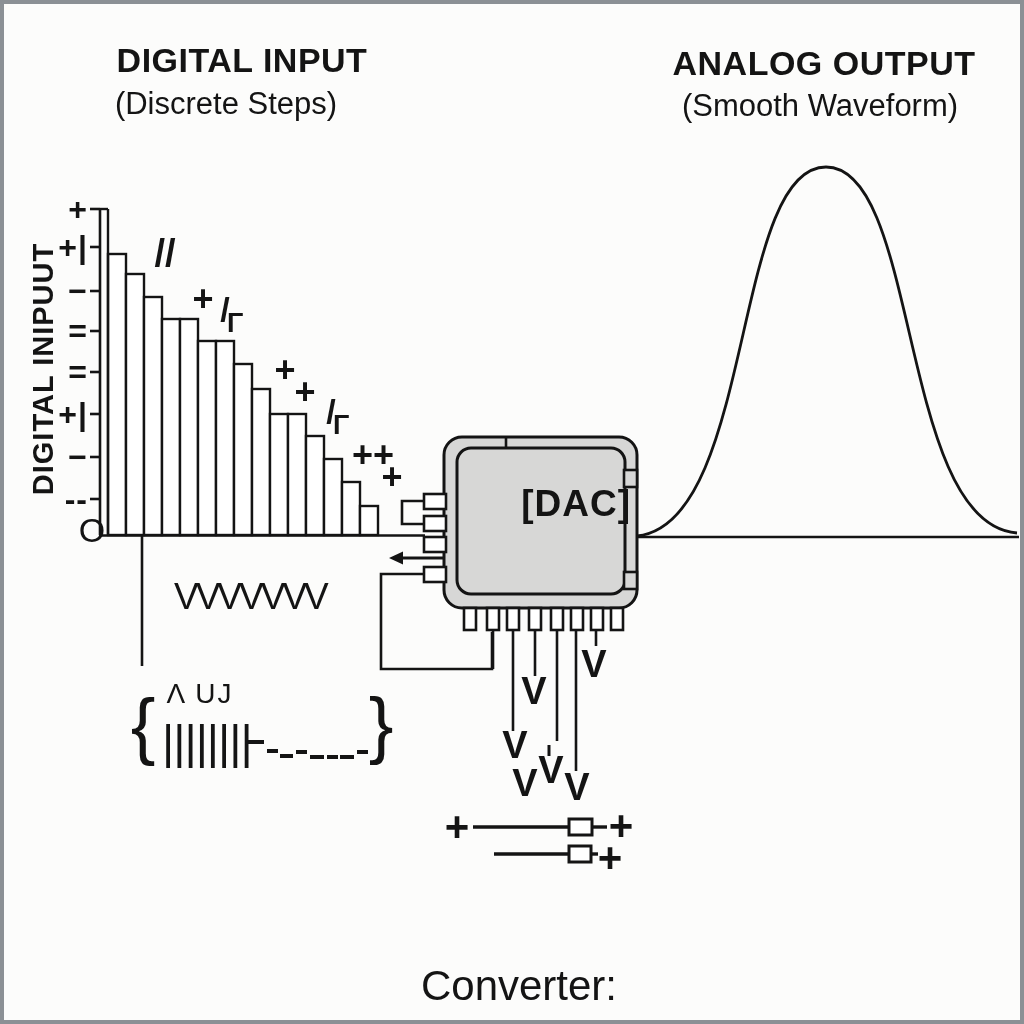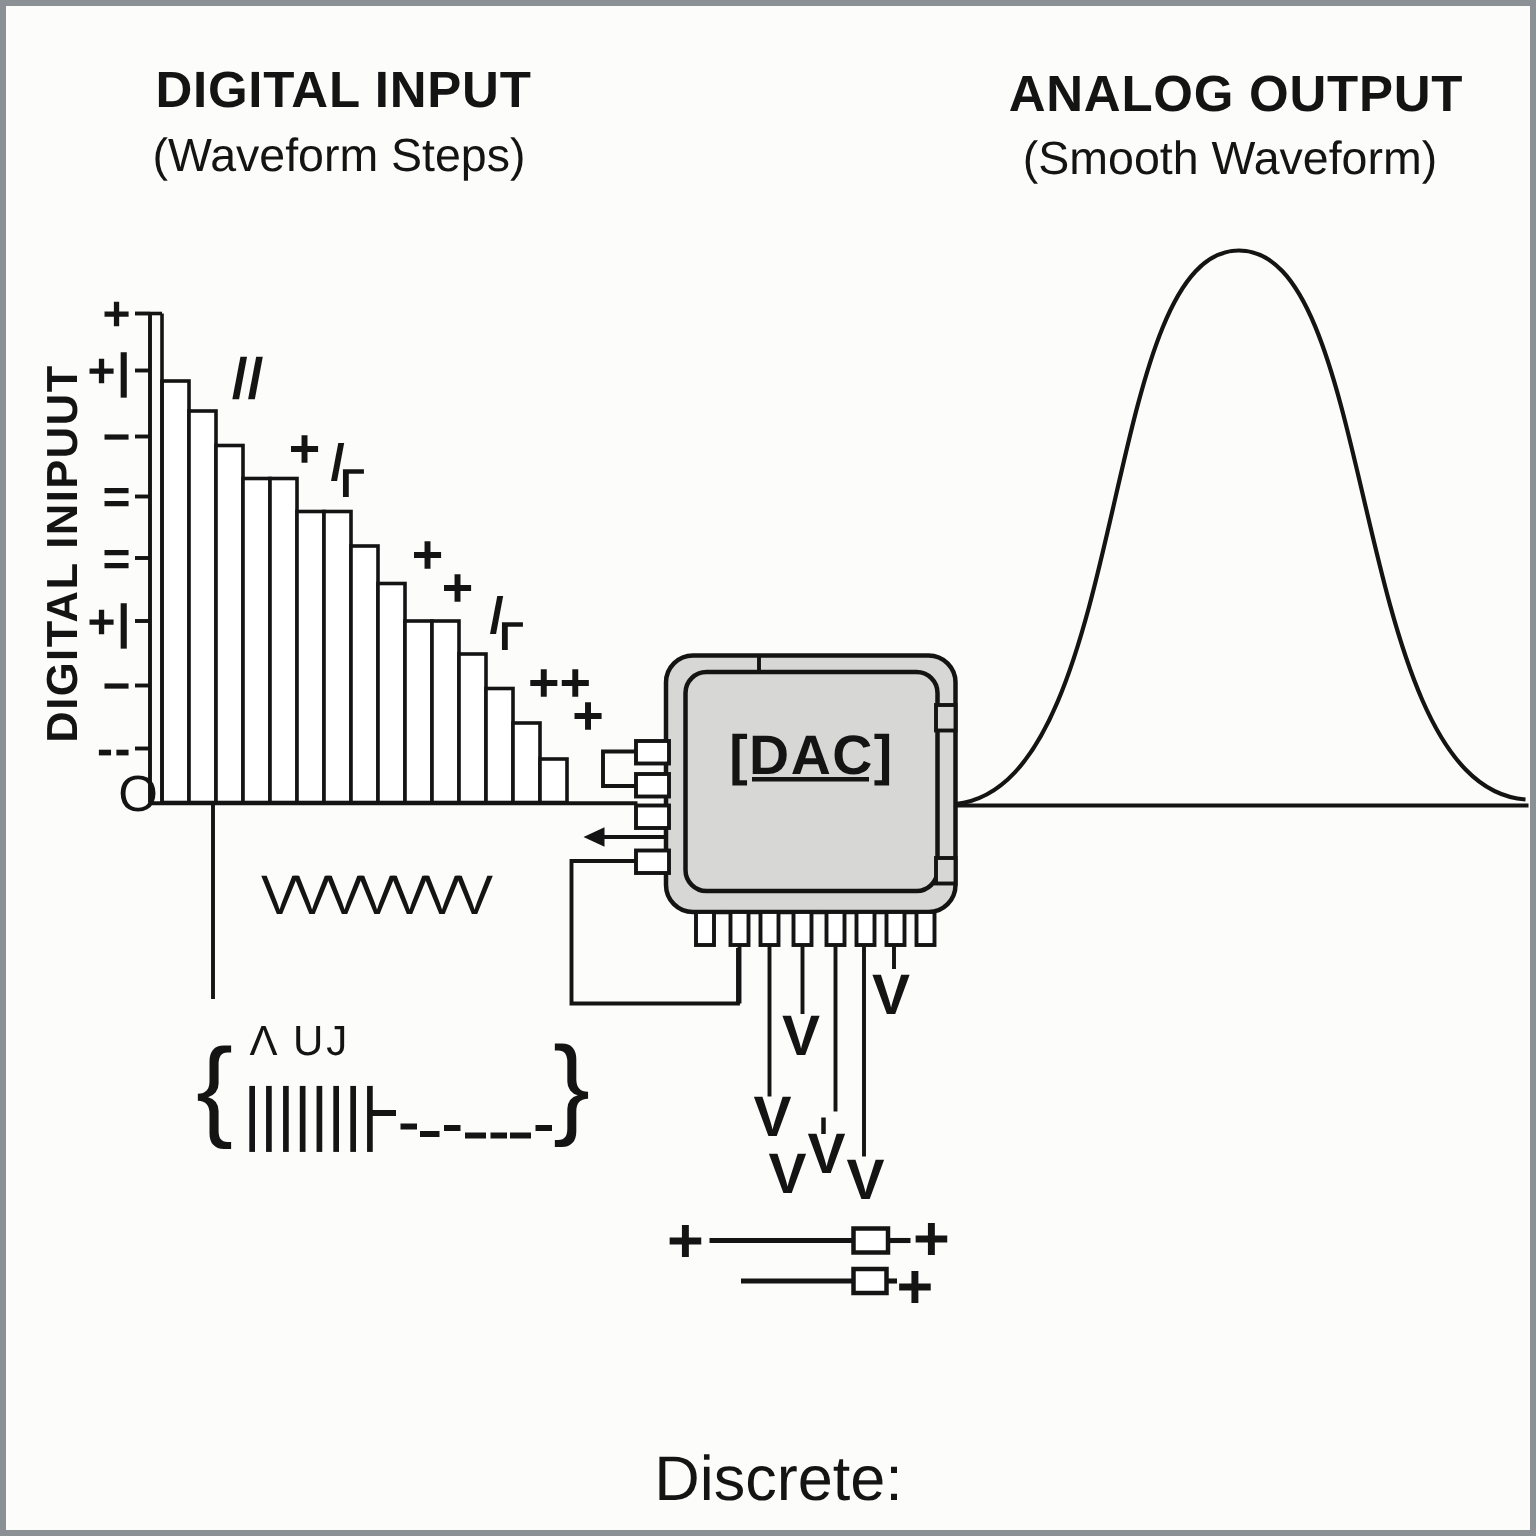--- a/index.html
+++ b/index.html
@@ -8,21 +8,21 @@
     background:#fcfcfb;border:4px solid #8b9095;box-sizing:border-box;
     font-family:"Liberation Sans", sans-serif;color:#141414;
   }
   #diagram-svg{position:absolute;left:0;top:0;width:1016px;height:1016px;}
   .abs{position:absolute;white-space:nowrap;}
   .ctr{transform:translate(-50%,-50%);}
   .title{font-weight:bold;font-size:34px;letter-spacing:.5px;text-align:center;}
   .subtitle{font-weight:400;font-size:31px;text-align:center;}
   .yaxis-label{font-weight:bold;font-size:29px;letter-spacing:1px;
     transform:translate(-50%,-50%) rotate(-90deg);}
-  .chip-label{font-weight:bold;font-size:37px;text-align:center;letter-spacing:1px;text-decoration:underline;}
+  .chip-label{font-weight:bold;font-size:37px;text-align:right;letter-spacing:1px;}
   .chip-line{font-weight:600;font-size:27px;text-align:center;}
   .wave-text{font-size:37px;font-weight:500;letter-spacing:-3px;}
   .brace{font-size:74px;font-weight:300;}
   .cluster{font-size:28px;font-weight:500;letter-spacing:2px;text-align:center;}
   .tally{font-size:47px;font-weight:500;letter-spacing:-1px;}
   .footer-caption{font-size:42px;font-weight:400;text-align:center;}
   .origin{font-size:34px;font-weight:500;}
   .mark{position:absolute;transform:translate(-50%,-50%);font-weight:600;line-height:1;}
   .tick-label{position:absolute;transform:translate(-100%,-50%);font-size:32px;
     font-weight:600;letter-spacing:1px;line-height:1;}
@@ -100,37 +100,37 @@
       <line x1="243" y1="738" x2="260" y2="738" stroke="#141414" stroke-width="4"></line>
       <line x1="263" y1="747" x2="274" y2="747" stroke="#141414" stroke-width="4"></line>
       <line x1="276" y1="752" x2="289" y2="752" stroke="#141414" stroke-width="4"></line>
       <line x1="292" y1="748" x2="303" y2="748" stroke="#141414" stroke-width="4"></line>
       <line x1="306" y1="753" x2="320" y2="753" stroke="#141414" stroke-width="4"></line>
       <line x1="323" y1="753" x2="334" y2="753" stroke="#141414" stroke-width="4"></line>
       <line x1="336" y1="753" x2="350" y2="753" stroke="#141414" stroke-width="4"></line>
       <line x1="353" y1="748" x2="364" y2="748" stroke="#141414" stroke-width="4"></line>
     </svg>
 
-  <div class="abs title" style="left:60px;top:37px;width:330px;">DIGITAL INPUT</div>
-  <div class="abs subtitle" style="left:57px;top:82px;width:330px;">(Waveform Steps)</div>
+  <div class="abs title" style="left:73px;top:37px;width:330px;">DIGITAL INPUT</div>
+  <div class="abs subtitle" style="left:57px;top:82px;width:330px;">(Discrete Steps)</div>
   <div class="abs subtitle" style="left:651px;top:84px;width:330px;">(Smooth Waveform)</div>
   <div class="abs title" style="left:655px;top:40px;width:330px;">ANALOG OUTPUT</div>
 
   <div class="abs yaxis-label" style="left:39px;top:365px;">DIGITAL INIPUUT</div>
   <div class="abs origin ctr" style="left:88px;top:526px;">O</div>
 
   <div class="abs chip-label" style="left:447px;top:479px;width:180px;">[DAC]</div>
 
   <div class="abs wave-text" style="left:170px;top:572px;">VVVVVVV</div>
   <div class="abs brace ctr" style="left:139px;top:721px;">{</div>
   <div class="abs brace ctr" style="left:377px;top:720px;">}</div>
   <div class="abs cluster ctr" style="left:196px;top:690px;">Λ UJ</div>
   <div class="abs tally" style="left:158px;top:710px;">||||||||</div>
 
-  <div class="abs footer-caption" style="left:350px;top:958px;width:330px;">Discrete:</div>
+  <div class="abs footer-caption" style="left:350px;top:958px;width:330px;">Converter:</div>
 
   <div id="marks-layer">
       <span class="tick-label" style="left: 84px; top: 205px;">+</span>
       <span class="tick-label" style="left: 84px; top: 243px;">+|</span>
       <span class="tick-label" style="left: 84px; top: 287px;">−</span>
       <span class="tick-label" style="left: 84px; top: 327px;">=</span>
       <span class="tick-label" style="left: 84px; top: 368px;">=</span>
       <span class="tick-label" style="left: 84px; top: 410px;">+|</span>
       <span class="tick-label" style="left: 84px; top: 453px;">−</span>
       <span class="tick-label" style="left: 84px; top: 495px;">--</span>

